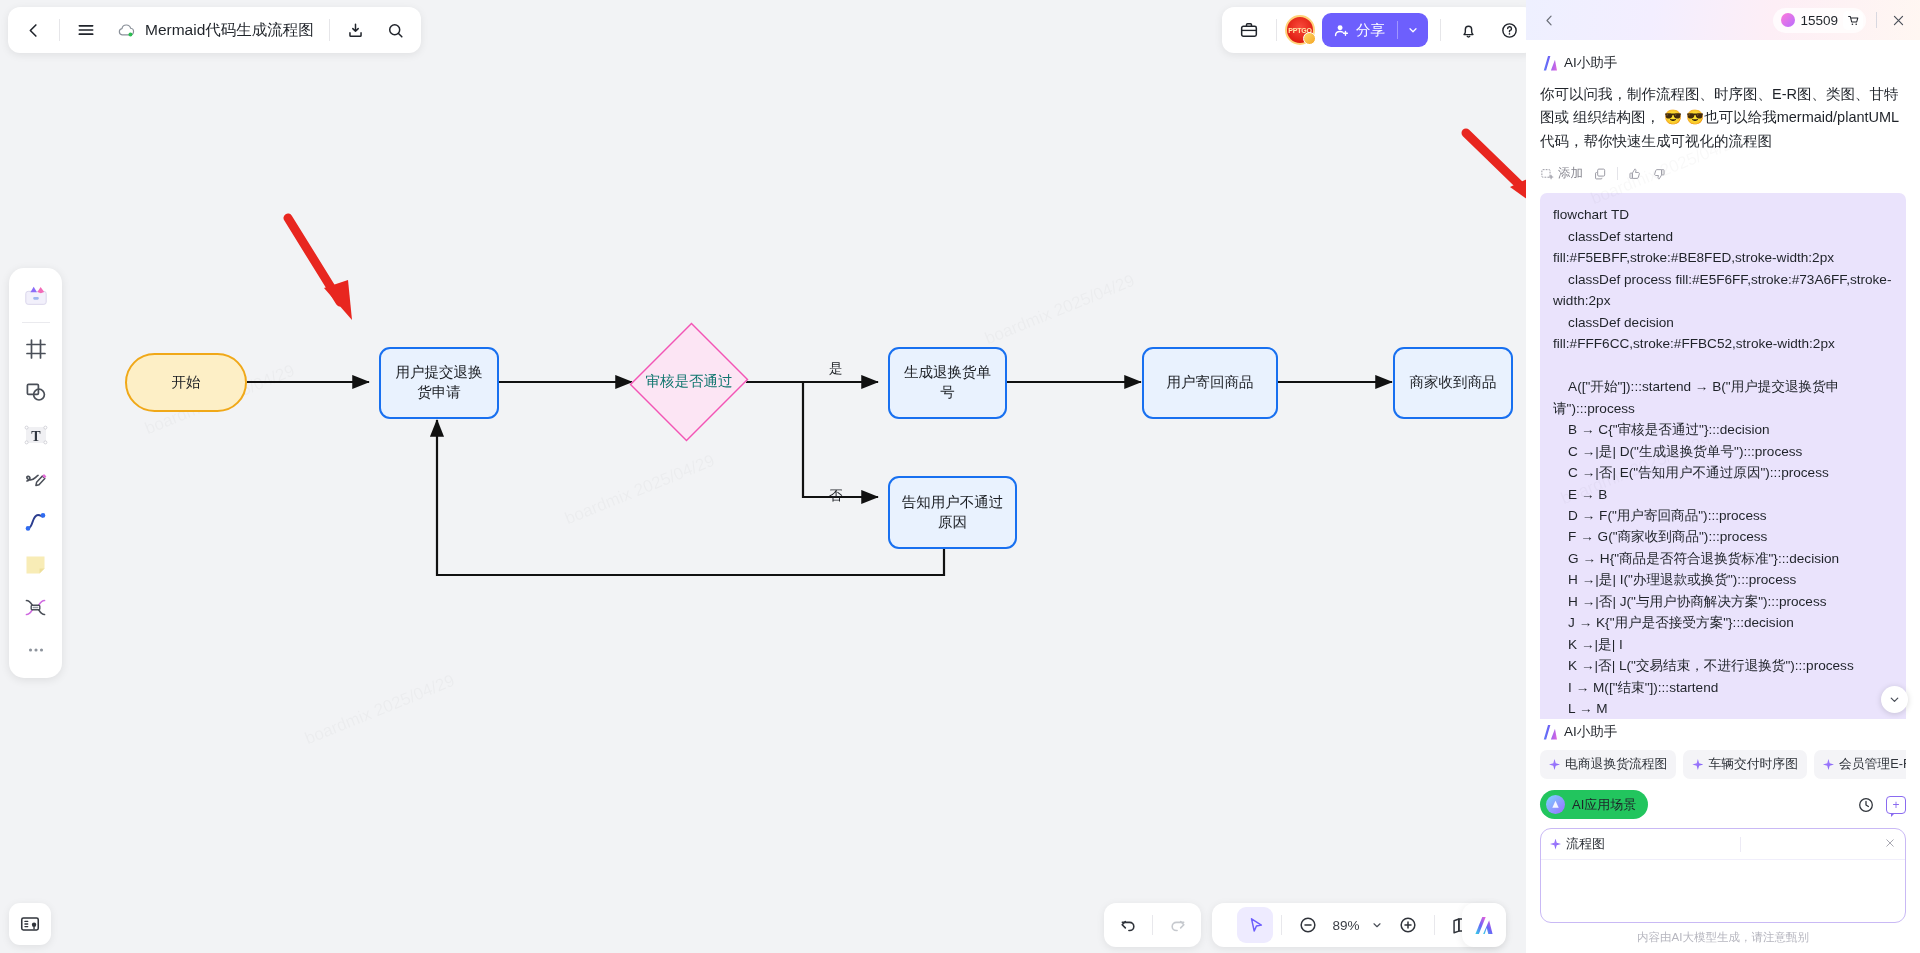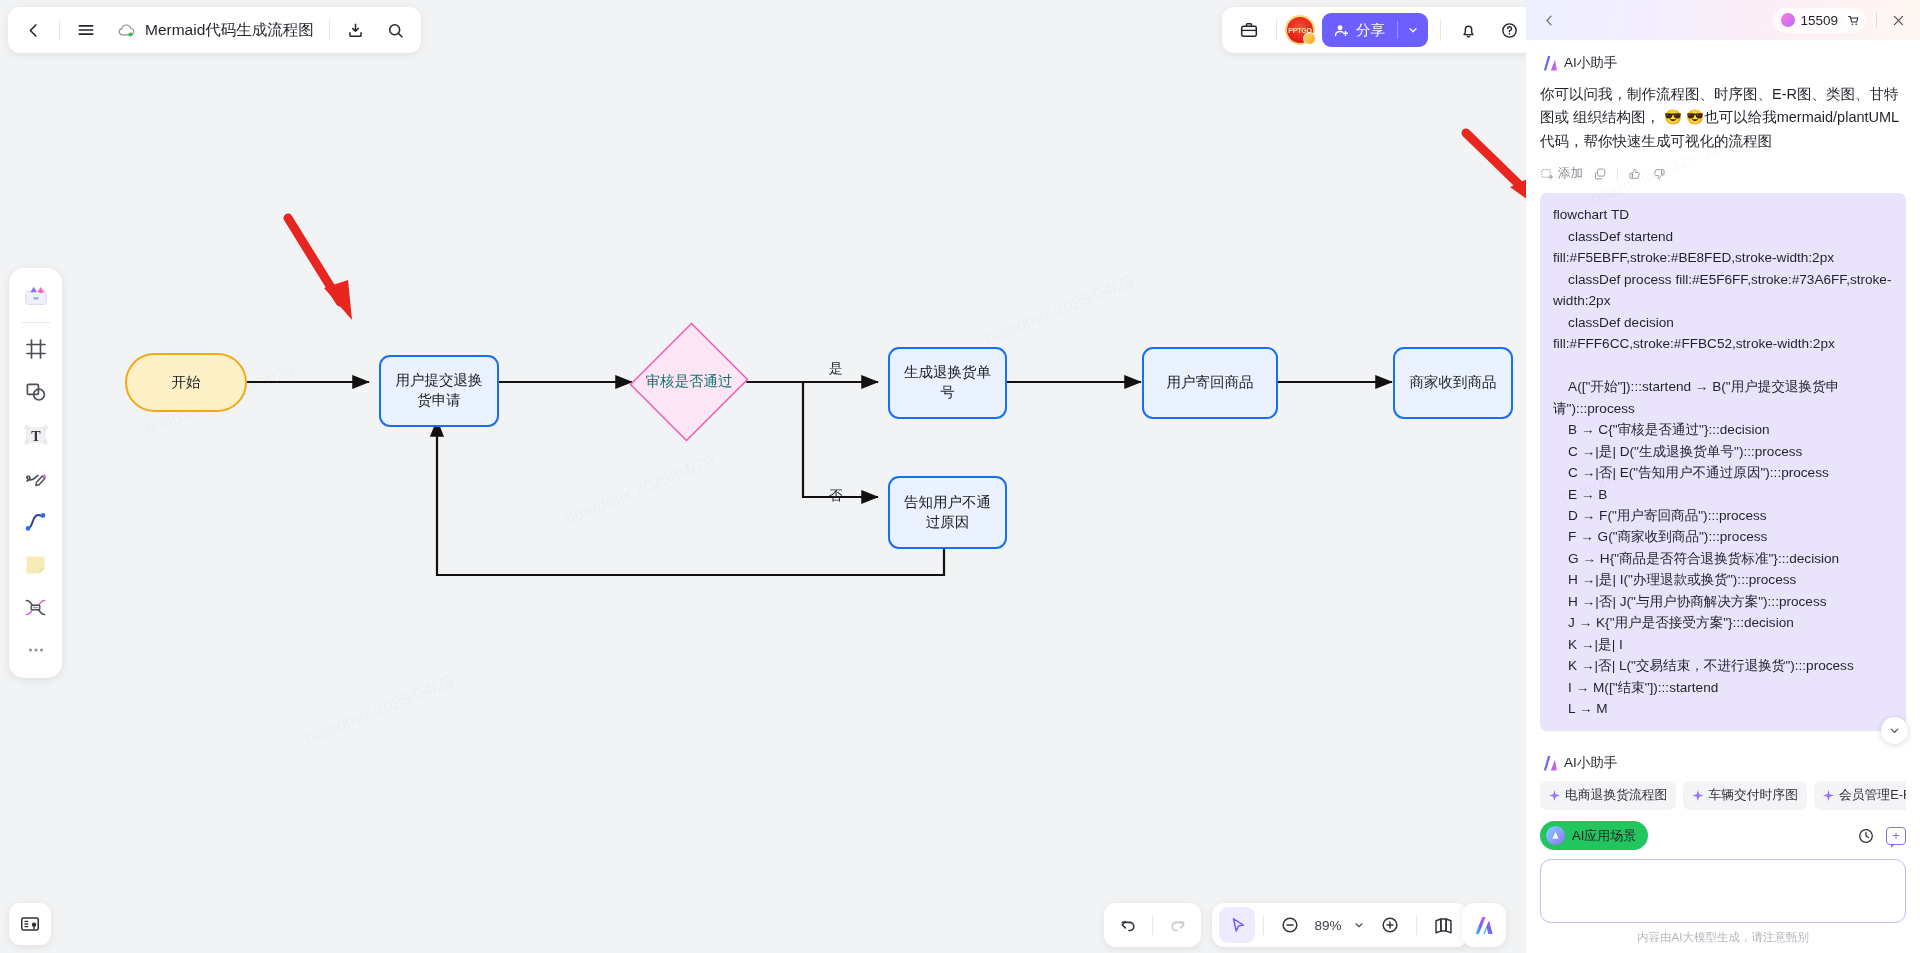--- a/index.html
+++ b/index.html
@@ -89,21 +89,21 @@
 
   
   #bottom-undo {
     position: absolute; left: 1104px; top: 903px; height: 44px;
     background: #fff; border-radius: 12px; box-shadow: 0 2px 8px rgba(0,0,0,.08);
     display: flex; align-items: center; padding: 0 6px;
   }
   #bottom-zoom {
     position: absolute; left: 1212px; top: 903px; height: 44px;
     background: #fff; border-radius: 12px; box-shadow: 0 2px 8px rgba(0,0,0,.08);
-    display: flex; align-items: center; padding: 0 7px; gap: 2px;
+    display: flex; align-items: center; padding: 0 25px; gap: 2px;
   }
   #bottom-ai {
     position: absolute; left: 1462px; top: 903px; width: 44px; height: 44px;
     background: #fff; border-radius: 12px; box-shadow: 0 2px 8px rgba(0,0,0,.08);
     display: flex; align-items: center; justify-content: center; cursor: pointer;
   }
   .bt-btn {
     width: 36px; height: 36px; border-radius: 9px; border: none; background: none;
     display: flex; align-items: center; justify-content: center; cursor: pointer;
   }
@@ -303,34 +303,34 @@
 
       <line x1="1262" y1="382" x2="1392" y2="382" stroke="#111" stroke-width="2.2" marker-end="url(#ah)"></line>
 
       <path d="M944,549 L944,575 L437,575 L437,420" fill="none" stroke="#111" stroke-width="2.2" marker-end="url(#ah)"></path>
     </svg>
 
     <div class="node n-startend" style="left:125px; top:353px; width:122px; height:59px;">
       <span>开始</span>
     </div>
 
-    <div class="node n-process" style="left:379px; top:355px; width:120px; height:72px;">
+    <div class="node n-process" style="left:379px; top:347px; width:120px; height:72px;">
       <span>用户提交退换货申请</span>
     </div>
 
     <div class="n-decision-wrap" style="left:632px; top:320px; width:114px; height:124px;">
       <div class="n-decision-shape"></div>
       <div class="n-decision-label">审核是否通过</div>
     </div>
 
     <div class="node n-process" style="left:888px; top:347px; width:119px; height:72px;">
       <span>生成退换货单号</span>
     </div>
 
-    <div class="node n-process" style="left:888px; top:476px; width:119px; height:73px;">
+    <div class="node n-process" style="left:888px; top:476px; width:129px; height:73px;">
       <span>告知用户不通过原因</span>
     </div>
 
     <div class="node n-process" style="left:1142px; top:347px; width:136px; height:72px;">
       <span>用户寄回商品</span>
     </div>
 
     <div class="node n-process" style="left:1393px; top:347px; width:120px; height:72px;">
       <span>商家收到商品</span>
     </div>
@@ -700,20 +700,32 @@
             <svg width="18" height="18" viewBox="0 0 24 24" fill="none">
               <circle cx="12" cy="12" r="8.4" stroke="#30343b" stroke-width="1.7"></circle>
               <path d="M12 7.2V12l3.2 2" stroke="#30343b" stroke-width="1.7" stroke-linecap="round" stroke-linejoin="round"></path>
             </svg>
           </span>
           <span id="newchat-btn">+</span>
         </div>
       </div>
 
       <div id="composer">
+        <div id="composer-tagbar">
+          <span id="composer-tag">
+            <span class="spark"></span>
+            <span>流程图</span>
+          </span>
+          <span id="composer-tagbar-sep"></span>
+          <span id="composer-tag-close">
+            <svg width="12" height="12" viewBox="0 0 24 24" fill="none">
+              <path d="M5.5 5.5 18.5 18.5M18.5 5.5 5.5 18.5" stroke="#a8a8b2" stroke-width="2" stroke-linecap="round"></path>
+            </svg>
+          </span>
+        </div>
         <div id="composer-input" contenteditable="true" data-ph="" style=""></div>
       </div>
 
       <div id="disclaimer">内容由AI大模型生成，请注意甄别</div>
     </div>
   </div>
 
 </div>
 
 </body></html>

